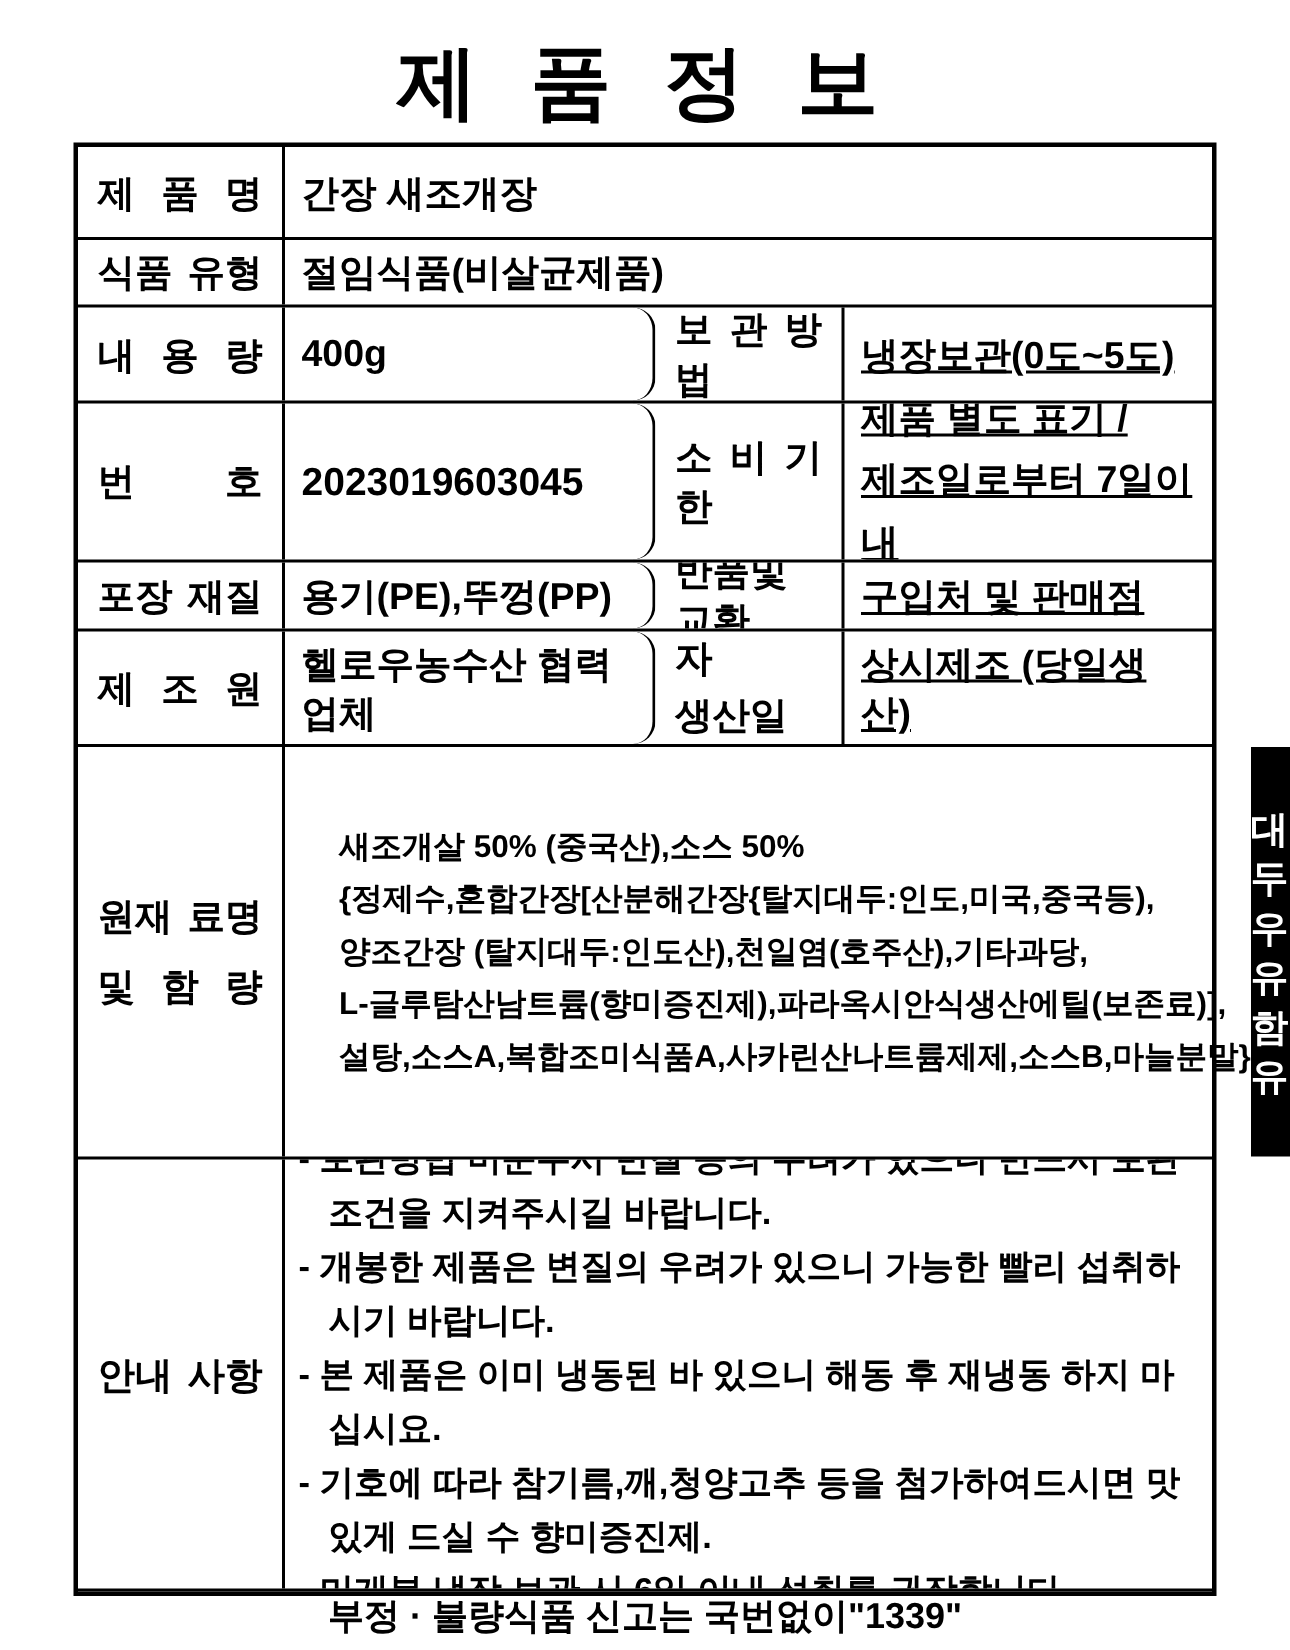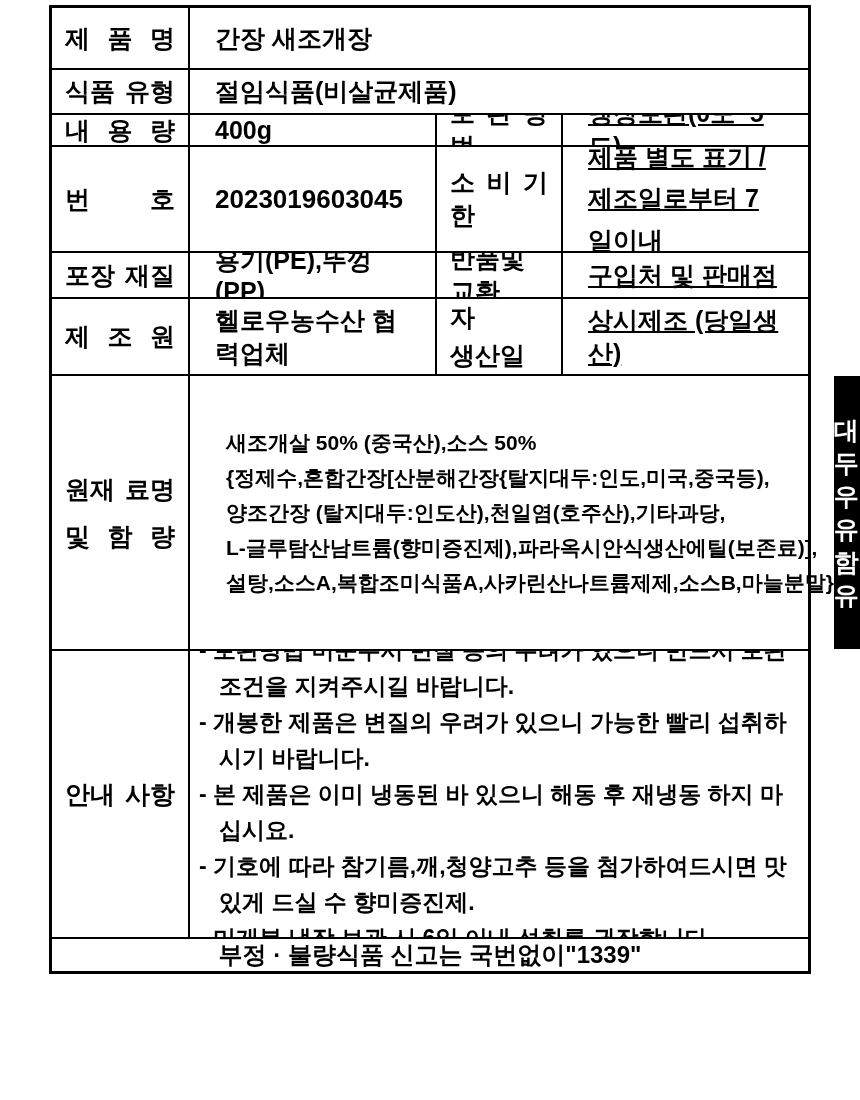--- a/index.html
+++ b/index.html
@@ -46,21 +46,21 @@
   .lbl .txt, .lbl .line {
     width: 100%;
     text-align: justify;
     text-align-last: justify;
     -moz-text-align-last: justify;
   }
   .lbl .stack { width: 100%; }
   .lbl .stack .line { line-height: 1.85; }
   .lbl .stack.tight .line { line-height: 1.5; }
 
-  .val { padding: 0 25px; font-size: 25px; text-align: left; }
+  .val { padding: 0 11px; font-size: 25px; text-align: left; border-radius: 15px; }
   .val .stack { width: 100%; }
   .val .stack .line { line-height: 1.65; }
 
   
   .ing-wrap { flex: 1 1 auto; display: flex; flex-direction: row; margin-left: 27px; }
   .ing-lines {
     flex: 1 1 auto;
     display: flex;
     flex-direction: column;
     justify-content: center;
@@ -103,20 +103,21 @@
     align-items: center;
     justify-content: center;
     font-size: 24px;
   }
 </style>
 </head>
 <body>
 
 <div class="page">
 
+  <div class="title">제 품 정 보</div>
 
   <div class="product-table">
 
     <div class="t-row" style="height:62px">
       <div class="cell c1 rb lbl">
         <div class="txt">제 품 명</div>
       </div>
       <div class="cell span-rest val">
         <div>간장 새조개장</div>
       </div>
@@ -124,21 +125,21 @@
 
     <div class="t-row" style="height:45px">
       <div class="cell c1 rb lbl">
         <div class="txt">식품 유형</div>
       </div>
       <div class="cell span-rest val">
         <div>절임식품(비살균제품)</div>
       </div>
     </div>
 
-    <div class="t-row" style="height:32px">
+    <div class="t-row" style="height:64px">
       <div class="cell c1 rb lbl">
         <div class="txt">내 용 량</div>
       </div>
       <div class="cell c2 rb val">
         <div>400g</div>
       </div>
       <div class="cell c3 rb lbl">
         <div class="txt">보 관 방 법</div>
       </div>
       <div class="cell c4 val">

